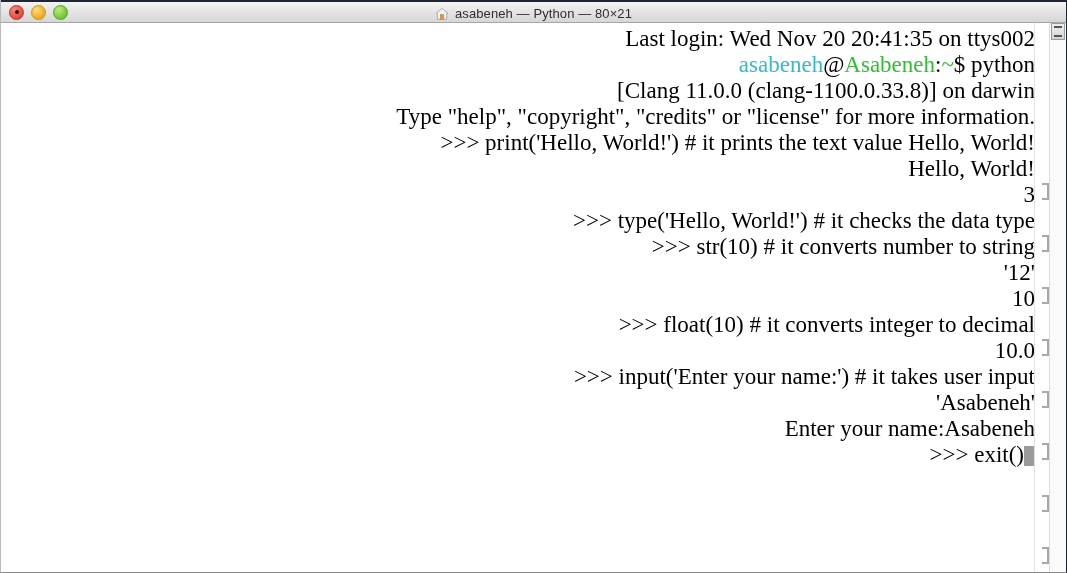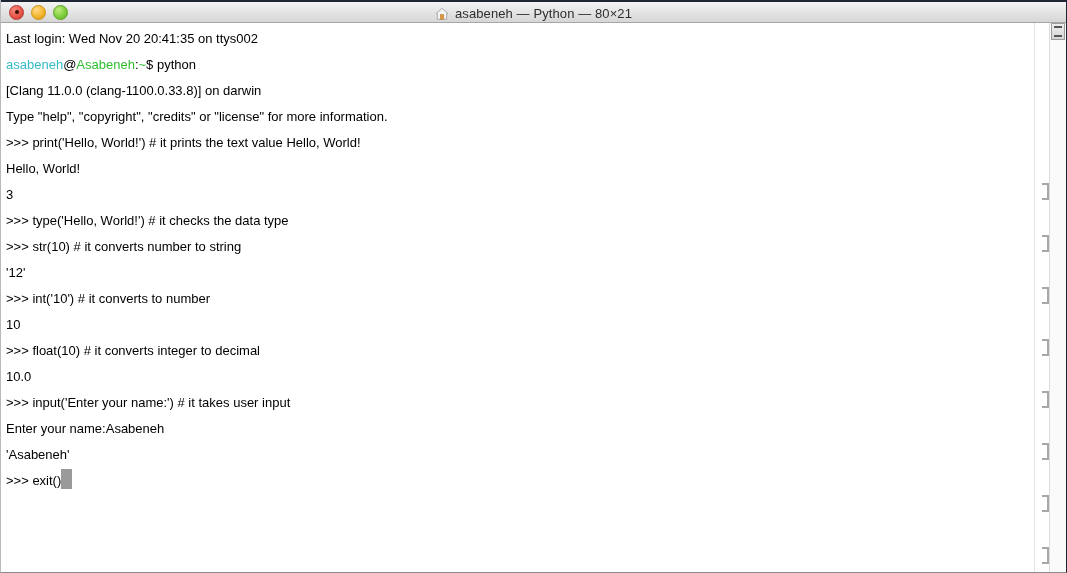--- a/index.html
+++ b/index.html
@@ -118,25 +118,26 @@
     bottom: 0;
     padding: 3px 0 0 5px;
     box-sizing: border-box;
     overflow: hidden;
     background: #ffffff;
   }
 
   .line {
     height: 26px;
     line-height: 26px;
-    font-size: 13px;
-    font-family: Liberation Sans, sans-serif;
+    font-size: 23px;
+    font-family: Liberation Serif, serif;
     color: #000000;
     white-space: pre;
     letter-spacing: 0px;
+    text-align: right;
   }
 
   .c-user  { color: #33bbc8; }
   .c-host  { color: #2fbf32; }
   .c-plain { color: #000000; }
 
   .cursor {
     display: inline-block;
     width: 11px;
     height: 20px;
@@ -223,27 +224,26 @@
       <div class="line"><span class="c-user">asabeneh</span><span class="c-plain">@</span><span class="c-host">Asabeneh</span><span class="c-plain">:</span><span class="c-host">~</span><span class="c-plain">$ python</span></div>
 
       <div class="line">[Clang 11.0.0 (clang-1100.0.33.8)] on darwin</div>
       <div class="line">Type "help", "copyright", "credits" or "license" for more information.</div>
       <div class="line">&gt;&gt;&gt; print('Hello, World!') # it prints the text value Hello, World!</div>
       <div class="line">Hello, World!</div>
       <div class="line">3</div>
       <div class="line">&gt;&gt;&gt; type('Hello, World!') # it checks the data type</div>
       <div class="line">&gt;&gt;&gt; str(10) # it converts number to string</div>
       <div class="line">'12'</div>
-      <div class="line">&gt;&gt;&gt; int('10') # it converts to number</div>
       <div class="line">10</div>
       <div class="line">&gt;&gt;&gt; float(10) # it converts integer to decimal</div>
       <div class="line">10.0</div>
       <div class="line">&gt;&gt;&gt; input('Enter your name:') # it takes user input</div>
+      <div class="line">'Asabeneh'</div>
       <div class="line">Enter your name:Asabeneh</div>
-      <div class="line">'Asabeneh'</div>
 
       <div class="line"><span>&gt;&gt;&gt; exit()</span><span class="cursor"></span></div>
 
     </div>
 
     <div class="gutter">
       <div class="mark" style="top:160px"></div>
       <div class="mark" style="top:212px"></div>
       <div class="mark" style="top:264px"></div>
       <div class="mark" style="top:316px"></div>

